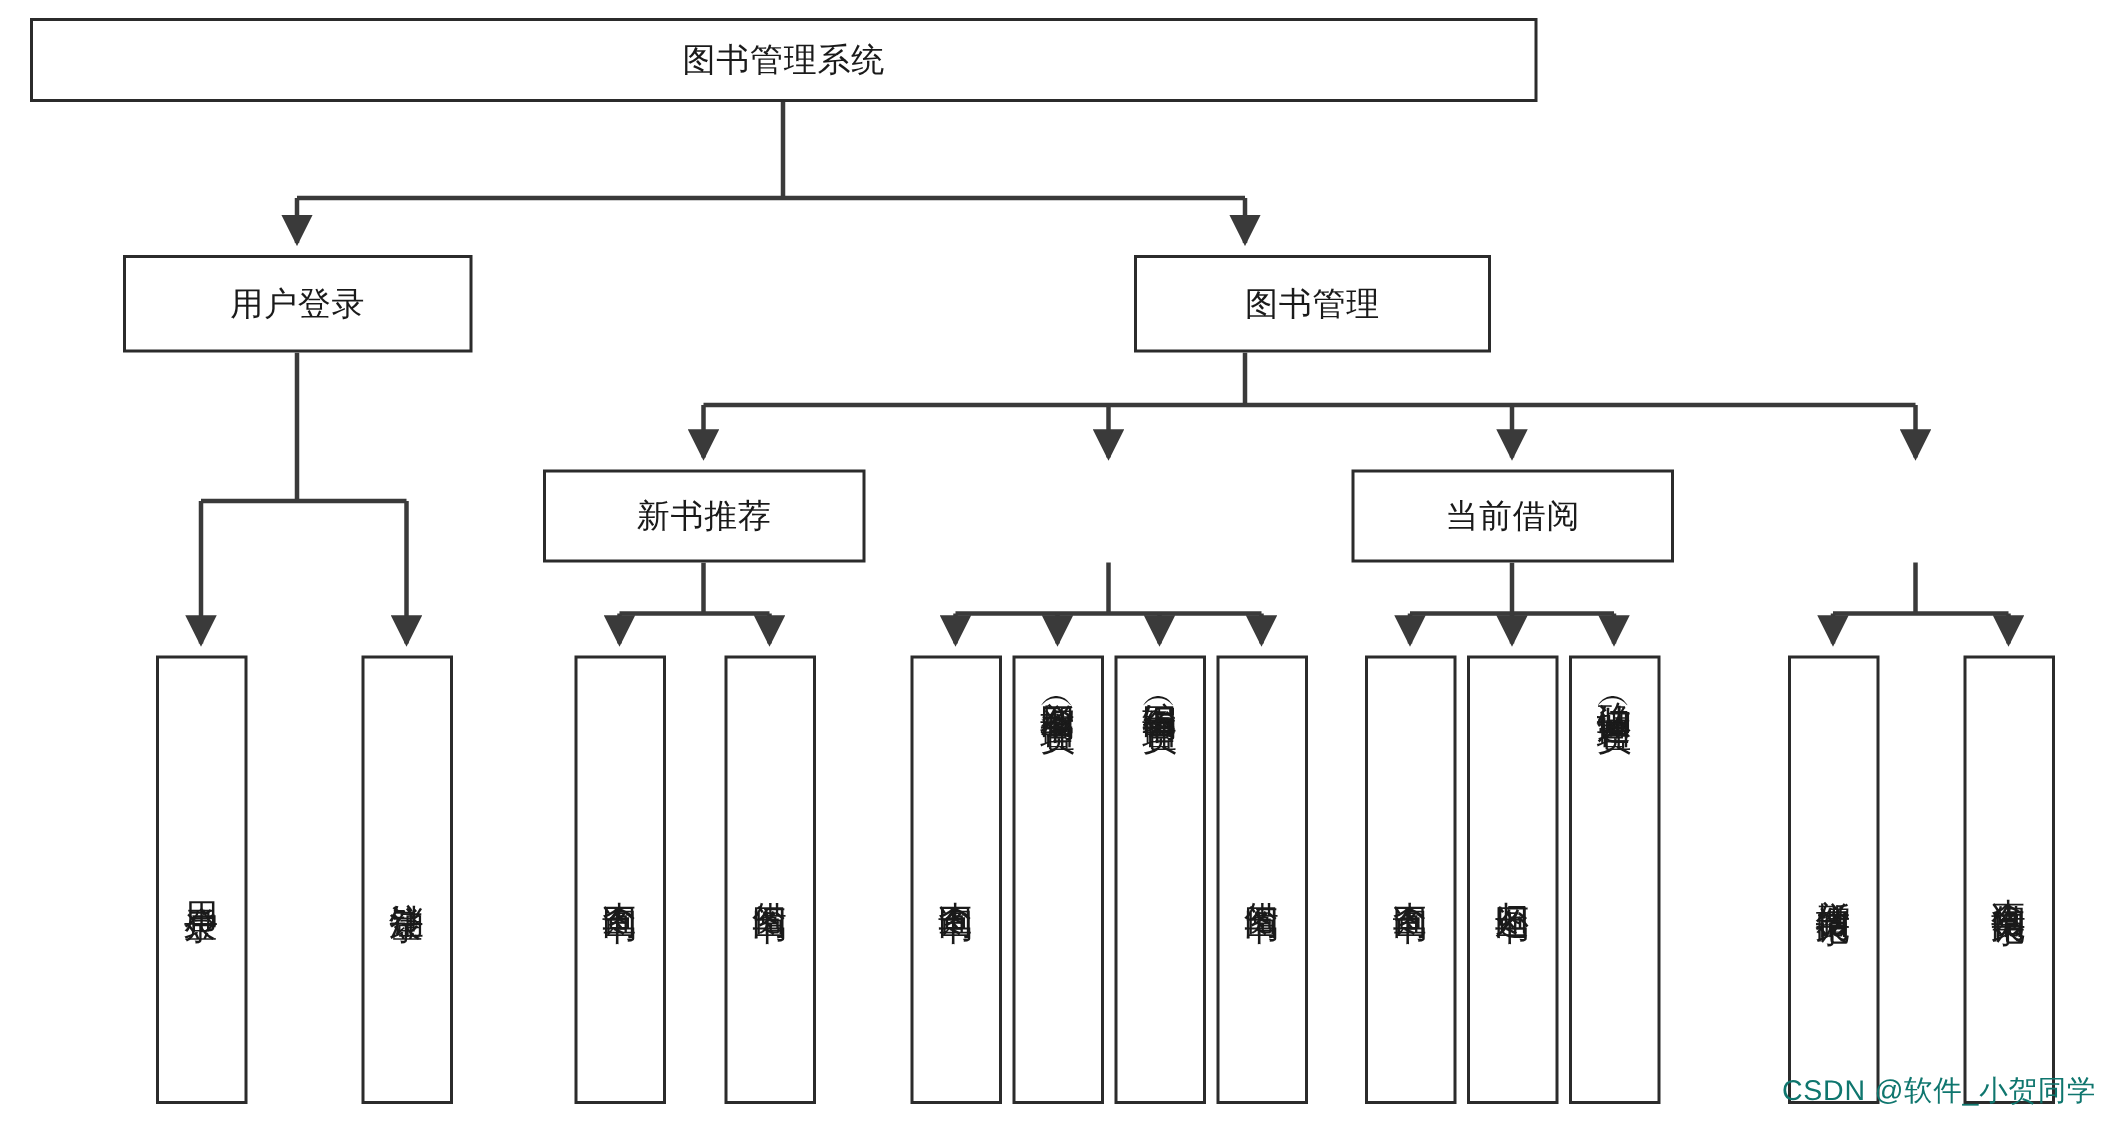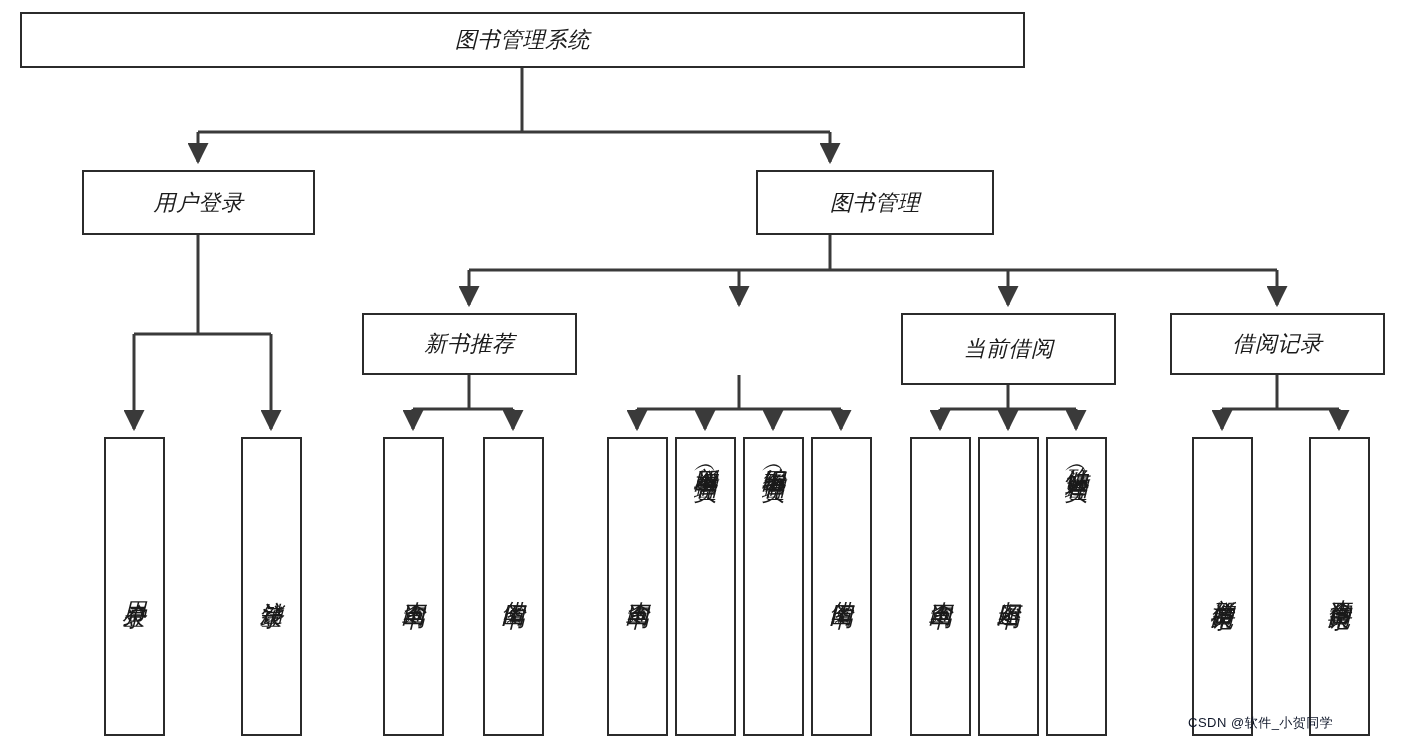--- a/index.html
+++ b/index.html
@@ -33,21 +33,20 @@
     display: flex;
     align-items: center;
     justify-content: center;
     color: #1a1a1a;
   }
   .node .label {
     display: block;
     text-align: center;
     line-height: 1.18;
     letter-spacing: 0.5px;
-    font-style: italic;
   }
   .node.horiz .label {
     writing-mode: horizontal-tb;
     font-size: 22px;
   }
   .node.vert {
     align-items: flex-start;
     justify-content: center;
     padding-top: 10px;
   }
@@ -58,22 +57,22 @@
     line-height: 1.05;
     letter-spacing: 2px;
     white-space: nowrap;
   }
   .node.vert.centered {
     align-items: center;
     padding-top: 0;
   }
   .watermark {
     position: absolute;
-    color: #0f172a;
-    font-size: 13px;
+    color: #0f766e;
+    font-size: 19px;
     white-space: nowrap;
     letter-spacing: 0.5px;
   }
 </style>
 </head>
 <body>
 
 <div id="canvas">
 
   <svg class="edges" viewBox="0 0 1405 747" xmlns="http://www.w3.org/2000/svg">
@@ -136,27 +135,24 @@
 
   <div class="node horiz" style="left:712px; top:170px; width:238px; height:65px;margin-left:44px;">
     <span class="label">图书管理</span>
   </div>
 
   <div class="node horiz" style="left:362px; top:313px; width:215px; height:62px;">
     <span class="label">新书推荐</span>
   </div>
 
 
-  <div class="node horiz" style="left:901px; top:313px; width:215px; height:72px;">
+  <div class="node horiz" style="left:901px; top:313px; width:215px; height:62px;">
     <span class="label">当前借阅</span>
   </div>
 
-  <div class="node horiz" style="left:1170px; top:313px; width:215px; height:62px;">
-    <span class="label">借阅记录</span>
-  </div>
 
   <div class="node vert centered" style="left:104px; top:437px; width:61px; height:299px;">
     <span class="label">用户登录</span>
   </div>
 
   <div class="node vert centered" style="left:241px; top:437px; width:61px; height:299px;">
     <span class="label">注销登录</span>
   </div>
 
   <div class="node vert centered" style="left:383px; top:437px; width:61px; height:299px;">

